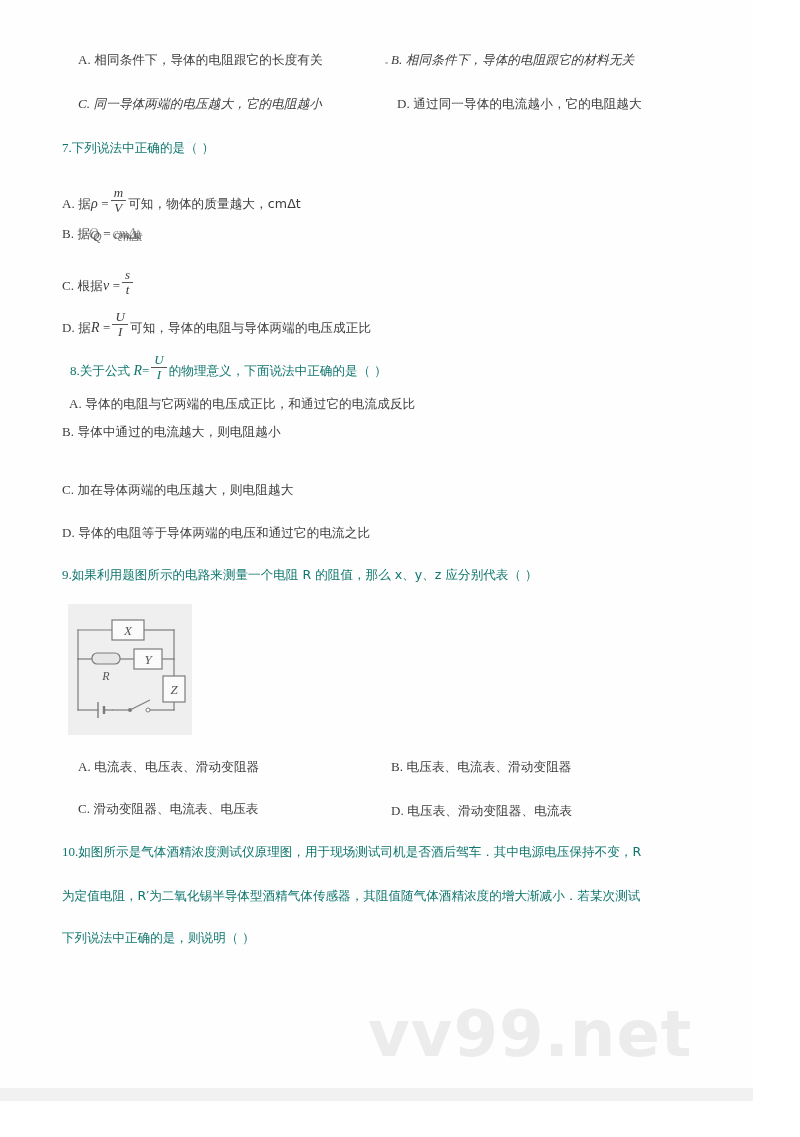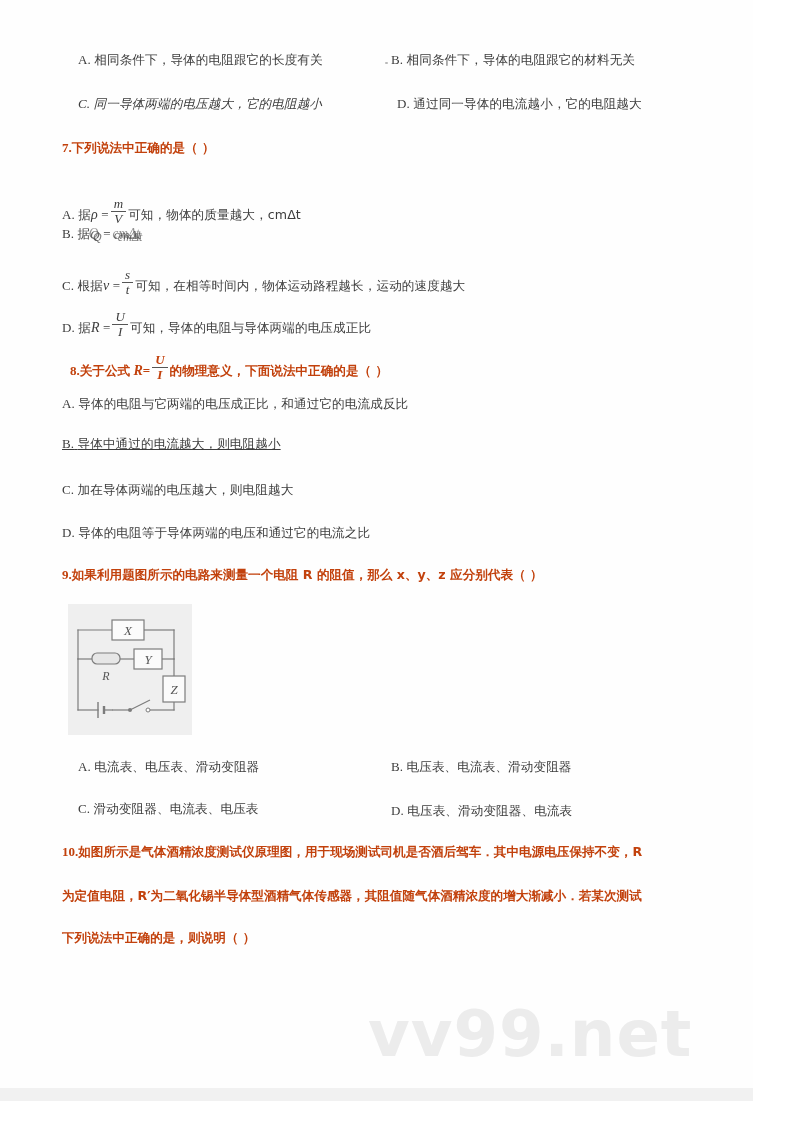--- a/index.html
+++ b/index.html
@@ -51,22 +51,21 @@
     white-space: nowrap;
     font-size: 13.2px;
     line-height: 1.25;
     color: #3c3c3c;
     letter-spacing: .1px;
   }
   .qline {
     position: absolute;
     white-space: nowrap;
     font-size: 13.2px;
-    color: #c2410c;
-    font-weight: bold;
+    color: #0f766e;
   }
   .opt-label {
     font-family: "Liberation Serif", serif;
     font-size: 13px;
   }
   .cn {
     font-family: "DejaVu Sans", "Liberation Sans", sans-serif;
     font-size: 12.6px;
   }
   .mi {
@@ -175,72 +174,72 @@
 <body>
 
 <div class="page">
   <div class="content">
 
     <div class="line" style="left:78px; top:52px;">
       <span class="opt-label">A.</span>
       <span class="cn">相同条件下，导体的电阻跟它的长度有关</span>
     </div>
     <div class="artifact-dot" style="left:385px; top:62px;"></div>
-    <div class="line" style="left:391px; top:52px;">
+    <div class="line" style="left:391px; top:52px;font-style:italic;">
       <span class="opt-label">B.</span>
       <span class="cn">相同条件下，导体的电阻跟它的材料无关</span>
     </div>
     <div class="line" style="left:78px; top:96px;font-style:italic;">
       <span class="opt-label">C.</span>
       <span class="cn">同一导体两端的电压越大，它的电阻越小</span>
     </div>
     <div class="line" style="left:397px; top:96px;">
       <span class="opt-label">D.</span>
       <span class="cn">通过同一导体的电流越小，它的电阻越大</span>
     </div>
 
     <div class="qline" style="left:62px; top:140px;">
       <span class="mn">7.</span><span class="cn">下列说法中正确的是</span><span class="cn qmark">（     ）</span>
     </div>
 
-    <div class="line" style="left:62px; top:199px;">
+    <div class="line" style="left:62px; top:188px;">
       <span class="opt-label">A.</span>
       <span class="cn">据</span><span class="mi">ρ</span>
       <span class="mn">=</span><span class="frac"><span class="num">m</span><span class="bar"></span><span class="den">V</span></span><span class="cn">可知，物体的质量越大，cmΔt</span>
     </div>
 
     <div class="line" style="left:62px; top:226px;">
       <span class="opt-label">B.</span>
       <span class="cn">据</span><span class="garbled"><span class="base">Q</span><span class="g1">Q</span><span class="g2">Q</span><span class="g3">Q</span></span>
       <span class="mn">=</span>
       <span class="garbled"><span class="base">cmΔt</span><span class="g1">cmΔt</span><span class="g2">cmΔt</span><span class="g3">cmΔt</span></span>
     </div>
 
     <div class="line" style="left:62px; top:270px;">
       <span class="opt-label">C.</span>
       <span class="cn">根据</span><span class="mi">v</span>
-      <span class="mn">=</span><span class="frac"><span class="num">s</span><span class="bar"></span><span class="den">t</span></span><span class="cn">可知，在相等时间内，物体运动路程越长，运动的速度越大</span>
+      <span class="mn">=</span><span class="frac"><span class="num">s</span><span class="bar"></span><span class="den">t</span></span>
     </div>
 
     <div class="line" style="left:62px; top:312px;">
       <span class="opt-label">D.</span>
       <span class="cn">据</span><span class="mi">R</span>
       <span class="mn">=</span><span class="frac"><span class="num">U</span><span class="bar"></span><span class="den">I</span></span><span class="cn">可知，导体的电阻与导体两端的电压成正比</span>
     </div>
 
     <div class="qline" style="left:70px; top:355px;">
       <span class="mn">8.</span><span class="cn">关于公式</span>
       <span class="mi">R</span><span class="mn">=</span><span class="frac"><span class="num">U</span><span class="bar"></span><span class="den">I</span></span><span class="cn">的物理意义，下面说法中正确的是</span><span class="cn qmark">（     ）</span>
     </div>
 
-    <div class="line" style="left:62px; top:396px;">
+    <div class="line" style="left:69px; top:396px;">
       <span class="opt-label">A.</span>
       <span class="cn">导体的电阻与它两端的电压成正比，和通过它的电流成反比</span>
     </div>
-    <div class="line" style="left:62px; top:436px;text-decoration:underline;">
+    <div class="line" style="left:62px; top:424px;">
       <span class="opt-label">B.</span>
       <span class="cn">导体中通过的电流越大，则电阻越小</span>
     </div>
     <div class="line" style="left:62px; top:482px;">
       <span class="opt-label">C.</span>
       <span class="cn">加在导体两端的电压越大，则电阻越大</span>
     </div>
     <div class="line" style="left:62px; top:525px;">
       <span class="opt-label">D.</span>
       <span class="cn">导体的电阻等于导体两端的电压和通过它的电流之比</span>

